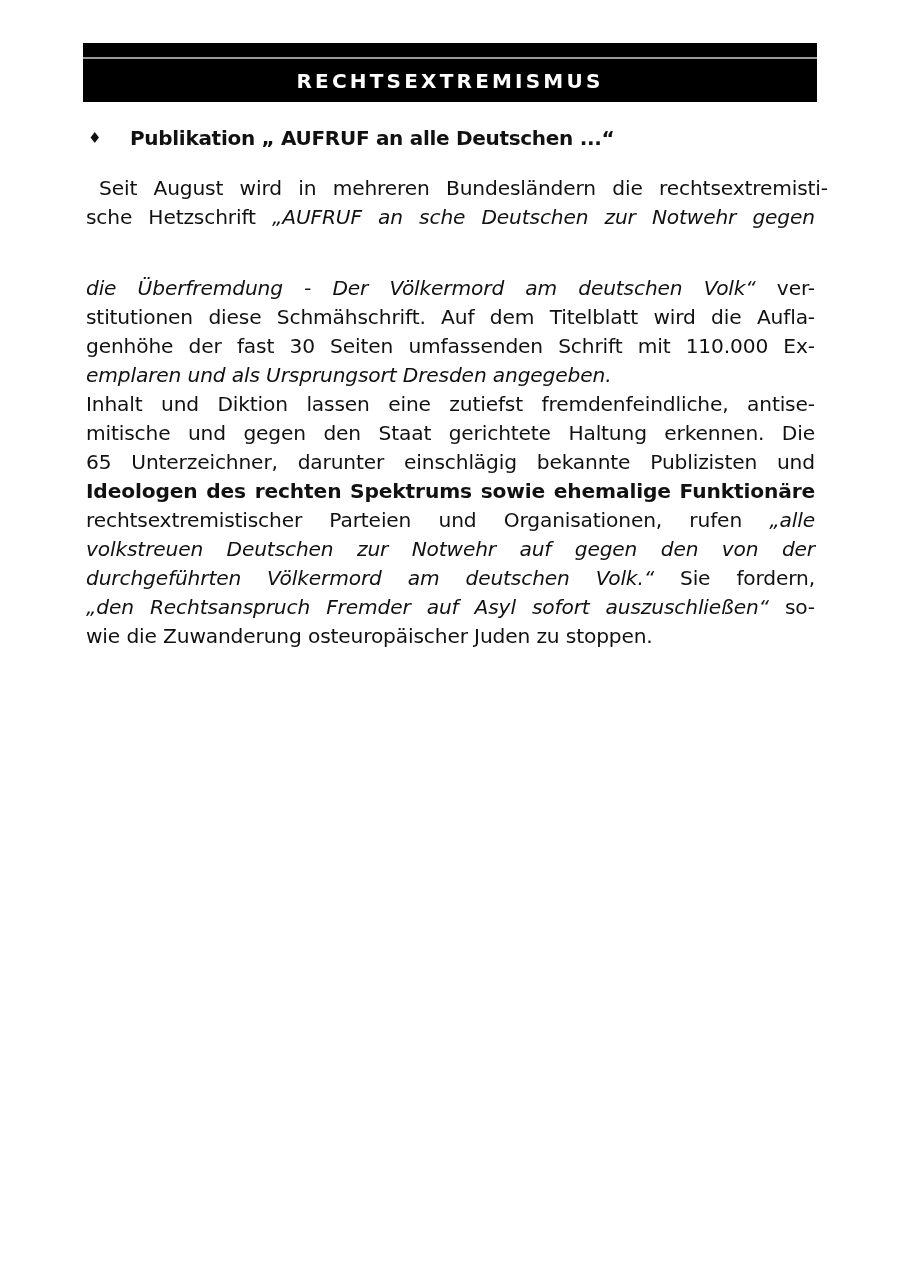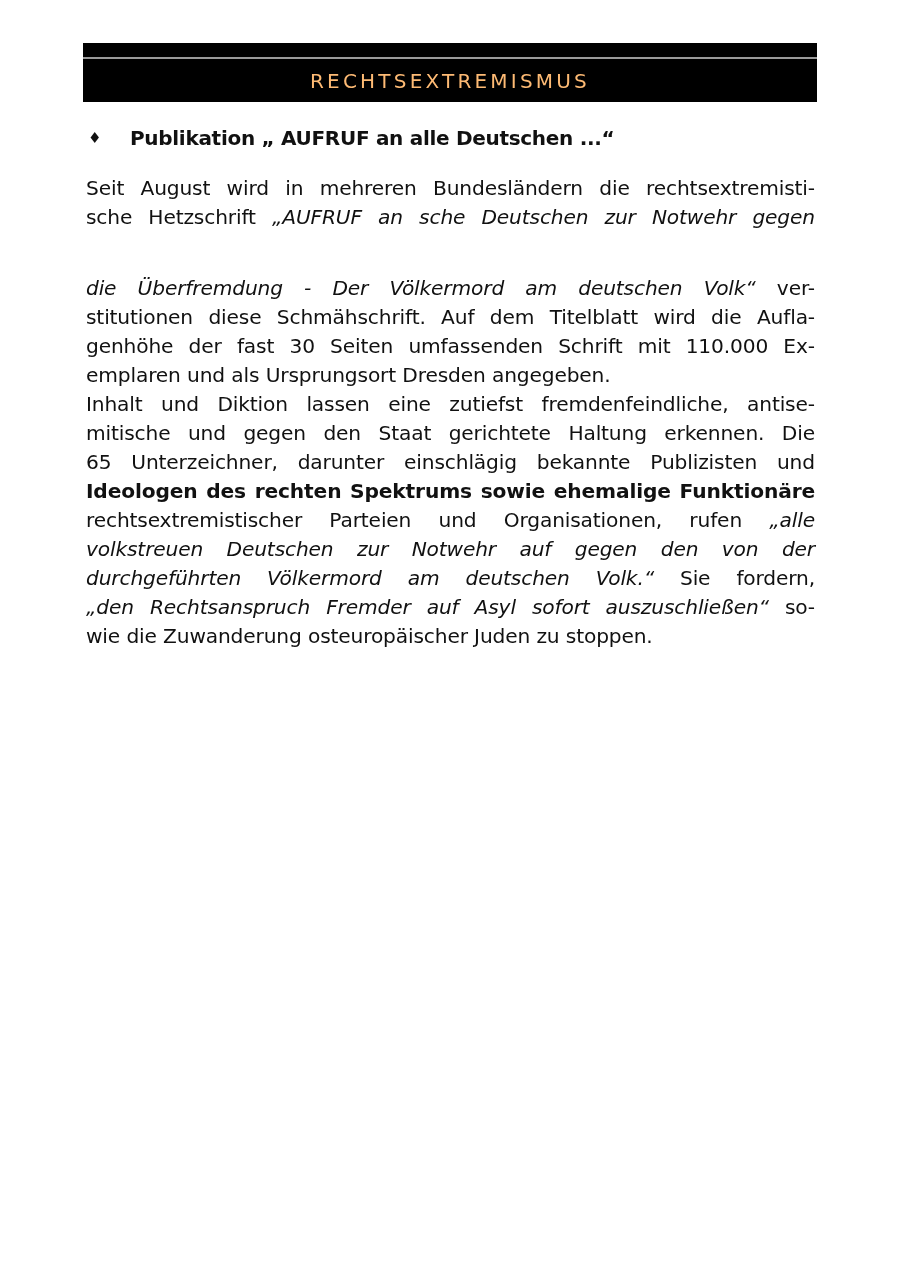--- a/index.html
+++ b/index.html
@@ -1,23 +1,23 @@
 <!DOCTYPE html>
 <html><head>
   <meta charset="utf-8">
   <style>
     html, body { margin: 0; padding: 0; background: #ffffff; }
     body { width: 900px; height: 1273px; position: relative; overflow: hidden;
            font-family: "DejaVu Sans", sans-serif; color: #111111; }
     .header { position: absolute; left: 83px; top: 43px; width: 734px; }
     .header-top { height: 14px; background: #000000; }
     .header-rule { height: 2px; background: #9a9a9a; }
-    .header-main { height: 43px; background: #000000; color: #fdba74;
+    .header-main { height: 43px; background: #000000; color: #ffffff;
                    display: flex; align-items: center; justify-content: center;
-                   font-family: "DejaVu Sans", sans-serif; font-weight: normal;
+                   font-family: "DejaVu Sans", sans-serif; font-weight: bold;
                    font-size: 20px; letter-spacing: 3.2px; }
     .heading { position: absolute; left: 88px; top: 126px; font-weight: bold;
                font-size: 20px; display: flex; align-items: center;
                letter-spacing: -0.3px; }
     .bullet { font-size: 15px; width: 42px; display: inline-block; }
     .body-text { position: absolute; left: 86px; top: 174px; width: 729px;
                  font-size: 20.2px; line-height: 29px; letter-spacing: -0.15px; }
     .line { display: block; text-align: justify; text-align-last: justify;
             white-space: nowrap; height: 29px; overflow: visible; }
     .line.last { text-align-last: left; }
@@ -34,36 +34,36 @@
   </div>
 </div>
 
 <div class="heading">
   <span class="bullet">♦</span>
   <span>Publikation „ AUFRUF an alle Deutschen ...“</span>
 </div>
 
 <div class="body-text" id="body-text">
     <div class="line">
-      <div style="white-space: normal; text-align: justify; text-align-last: justify; width: 100%; height: 29px; overflow: visible;"><span>Seit</span> <span>August</span> <span>wird</span> <span>in</span> <span>mehreren</span> <span>Bundesländern</span> <span>die</span> <span>rechtsextremisti-</span></div>
+      <div style="white-space: normal; text-align: justify; text-align-last: justify; width: 100%; height: 29px; overflow: visible; margin-left: 13px;"><span>Seit</span> <span>August</span> <span>wird</span> <span>in</span> <span>mehreren</span> <span>Bundesländern</span> <span>die</span> <span>rechtsextremisti-</span></div>
     </div>
     <div class="line">
       <div style="white-space: normal; text-align: justify; text-align-last: justify; width: 100%; height: 29px; overflow: visible;"><span>sche</span> <span>Hetzschrift</span> <span class="i">„AUFRUF</span> <span class="i">an</span> <span class="i">sche</span> <span class="i">Deutschen</span> <span class="i">zur</span> <span class="i">Notwehr</span> <span class="i">gegen</span></div>
     </div>
     <div class="line">
       <div style="white-space: normal; text-align: justify; text-align-last: justify; width: 100%; height: 29px; overflow: visible; margin-top: 42px;"><span class="i">die</span> <span class="i">Überfremdung</span> <span class="i">-</span> <span class="i">Der</span> <span class="i">Völkermord</span> <span class="i">am</span> <span class="i">deutschen</span> <span class="i">Volk“</span> <span>ver-</span></div>
     </div>
     <div class="line">
       <div style="white-space: normal; text-align: justify; text-align-last: justify; width: 100%; height: 29px; overflow: visible;"><span>stitutionen</span> <span>diese</span> <span>Schmähschrift.</span> <span>Auf</span> <span>dem</span> <span>Titelblatt</span> <span>wird</span> <span>die</span> <span>Aufla-</span></div>
     </div>
     <div class="line">
       <div style="white-space: normal; text-align: justify; text-align-last: justify; width: 100%; height: 29px; overflow: visible;"><span>genhöhe</span> <span>der</span> <span>fast</span> <span>30</span> <span>Seiten</span> <span>umfassenden</span> <span>Schrift</span> <span>mit</span> <span>110.000</span> <span>Ex-</span></div>
     </div>
     <div class="line last">
-      <div style="white-space: normal; text-align: right; text-align-last: left; width: 100%; height: 29px; overflow: visible;"><span>emplaren</span> <span>und</span> <span>als</span> <span>Ursprungsort</span> <span>Dresden</span> <span>angegeben.</span></div>
+      <div style="white-space: normal; text-align: right; text-align-last: left; width: 100%; height: 29px; overflow: visible; font-style: italic;"><span>emplaren</span> <span>und</span> <span>als</span> <span>Ursprungsort</span> <span>Dresden</span> <span>angegeben.</span></div>
     </div>
     <div class="line">
       <div style="white-space: normal; text-align: justify; text-align-last: justify; width: 100%; height: 29px; overflow: visible;"><span>Inhalt</span> <span>und</span> <span>Diktion</span> <span>lassen</span> <span>eine</span> <span>zutiefst</span> <span>fremdenfeindliche,</span> <span>antise-</span></div>
     </div>
     <div class="line">
       <div style="white-space: normal; text-align: justify; text-align-last: justify; width: 100%; height: 29px; overflow: visible;"><span>mitische</span> <span>und</span> <span>gegen</span> <span>den</span> <span>Staat</span> <span>gerichtete</span> <span>Haltung</span> <span>erkennen.</span> <span>Die</span></div>
     </div>
     <div class="line">
       <div style="white-space: normal; text-align: justify; text-align-last: justify; width: 100%; height: 29px; overflow: visible;"><span>65</span> <span>Unterzeichner,</span> <span>darunter</span> <span>einschlägig</span> <span>bekannte</span> <span>Publizisten</span> <span>und</span></div>
     </div>

